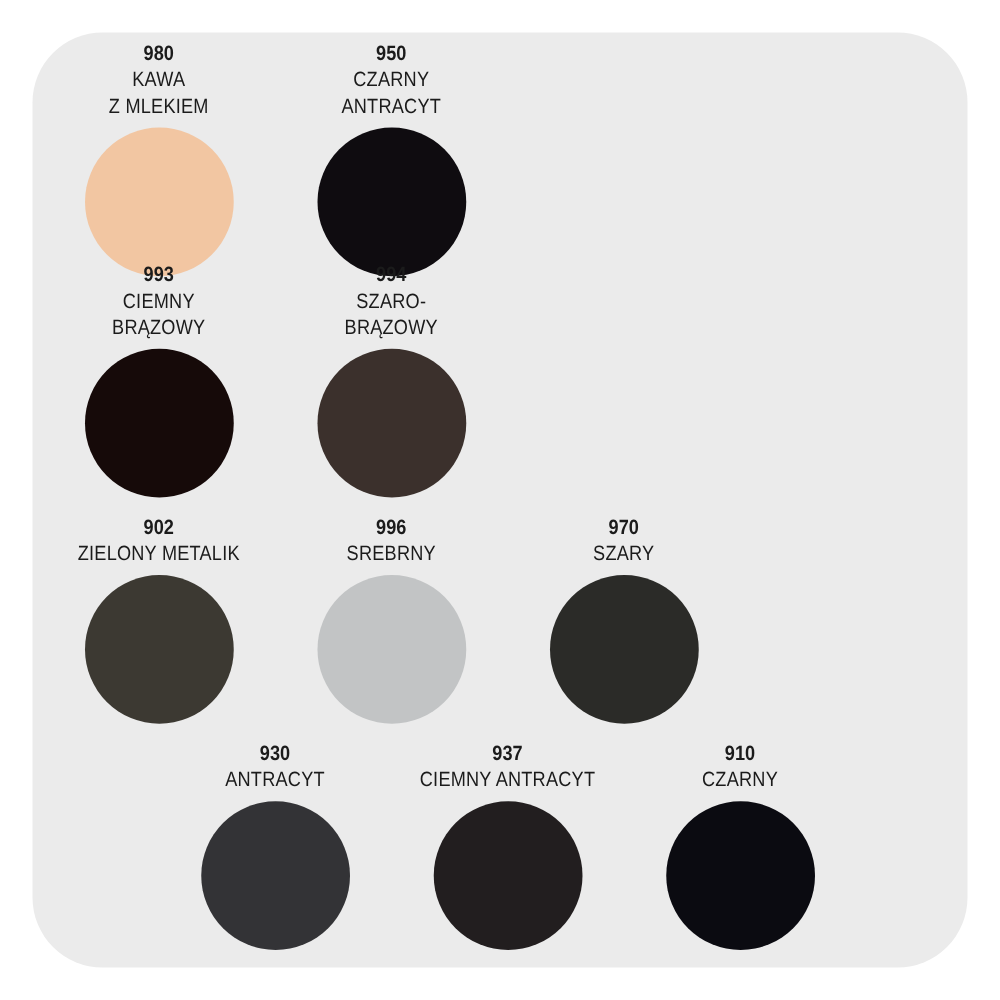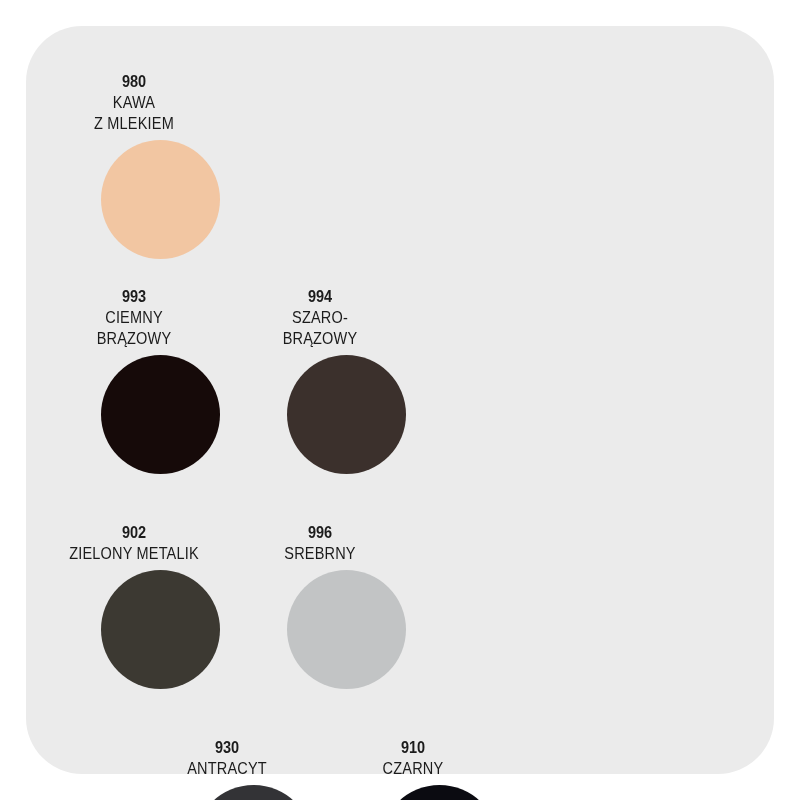--- a/index.html
+++ b/index.html
@@ -40,23 +40,22 @@
     flex: 1 1 0;
   }
   .row.row-last {
     justify-content: flex-start;
     padding-left: 93px;
   }
   .cell {
     width: 186px;
     display: flex;
     flex-direction: column;
-    align-items: flex-end;
+    align-items: center;
     justify-content: flex-start;
-    margin-top: 38px;
   }
   .label {
     width: 172px;
     text-align: center;
     font-family: "Liberation Sans Narrow", "Liberation Sans", sans-serif;
     font-size: 16.5px;
     line-height: 21px;
     letter-spacing: 0.2px;
     color: #1b1b1b;
     transform: scaleX(0.88);
@@ -106,20 +105,32 @@
           <div class="label">
             <span class="code">980</span>
             <span class="name">KAWA
 Z MLEKIEM</span>
           </div>
         </div>
         <div class="swatch-wrap">
           <div class="swatch" style="background: rgb(242, 198, 162);"></div>
         </div>
       </div>
+      <div class="cell">
+        <div class="labelbox">
+          <div class="label">
+            <span class="code">950</span>
+            <span class="name">CZARNY
+ANTRACYT</span>
+          </div>
+        </div>
+        <div class="swatch-wrap">
+          <div class="swatch" style="background: rgb(15, 12, 16);"></div>
+        </div>
+      </div>
     </div>
 
     <div class="row row-2">
       <div class="cell">
         <div class="labelbox">
           <div class="label">
             <span class="code">993</span>
             <span class="name">CIEMNY
 BRĄZOWY</span>
           </div>
@@ -158,37 +169,59 @@
         <div class="labelbox">
           <div class="label">
             <span class="code">996</span>
             <span class="name">SREBRNY</span>
           </div>
         </div>
         <div class="swatch-wrap">
           <div class="swatch" style="background: rgb(194, 196, 197);"></div>
         </div>
       </div>
+      <div class="cell">
+        <div class="labelbox">
+          <div class="label">
+            <span class="code">970</span>
+            <span class="name">SZARY</span>
+          </div>
+        </div>
+        <div class="swatch-wrap">
+          <div class="swatch" style="background: rgb(43, 43, 40);"></div>
+        </div>
+      </div>
     </div>
 
     <div class="row row-4 row-last">
       <div class="cell">
         <div class="labelbox">
           <div class="label">
             <span class="code">930</span>
             <span class="name">ANTRACYT</span>
           </div>
         </div>
         <div class="swatch-wrap">
           <div class="swatch" style="background: rgb(51, 51, 54);"></div>
         </div>
       </div>
       <div class="cell">
         <div class="labelbox">
           <div class="label">
+            <span class="code">937</span>
+            <span class="name">CIEMNY ANTRACYT</span>
+          </div>
+        </div>
+        <div class="swatch-wrap">
+          <div class="swatch" style="background: rgb(34, 30, 31);"></div>
+        </div>
+      </div>
+      <div class="cell">
+        <div class="labelbox">
+          <div class="label">
             <span class="code">910</span>
             <span class="name">CZARNY</span>
           </div>
         </div>
         <div class="swatch-wrap">
           <div class="swatch" style="background: rgb(11, 11, 17);"></div>
         </div>
       </div>
     </div>
 

